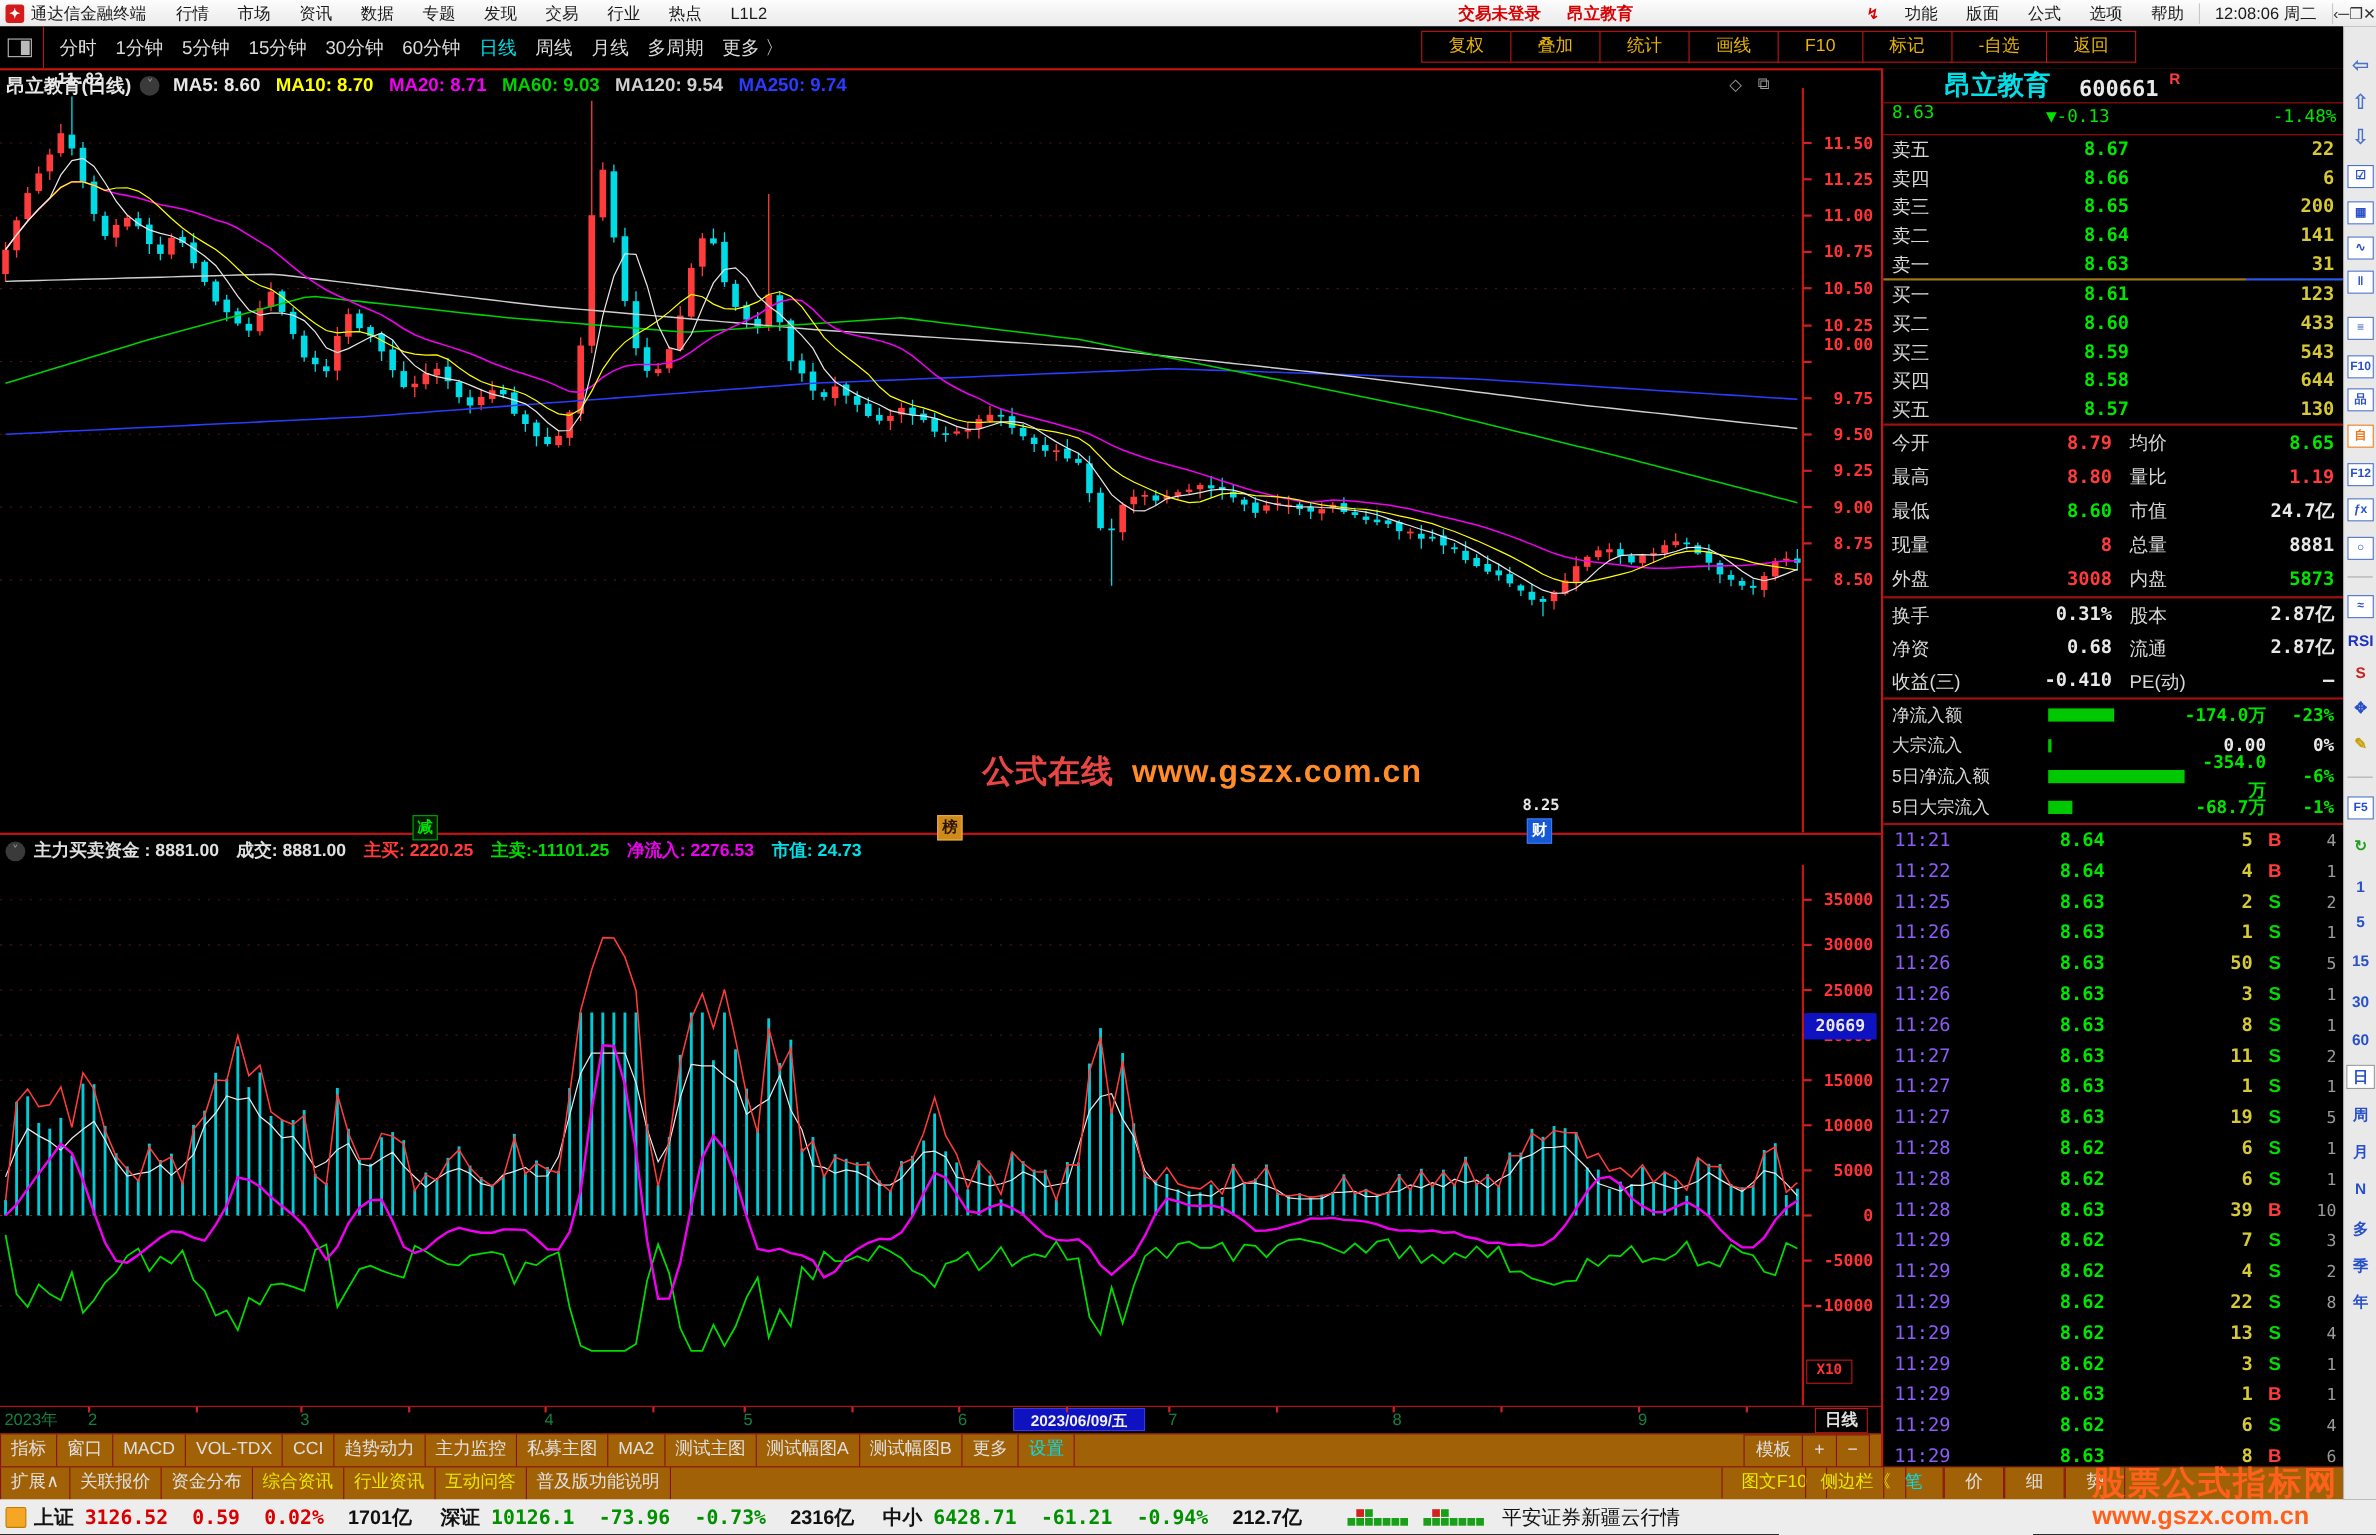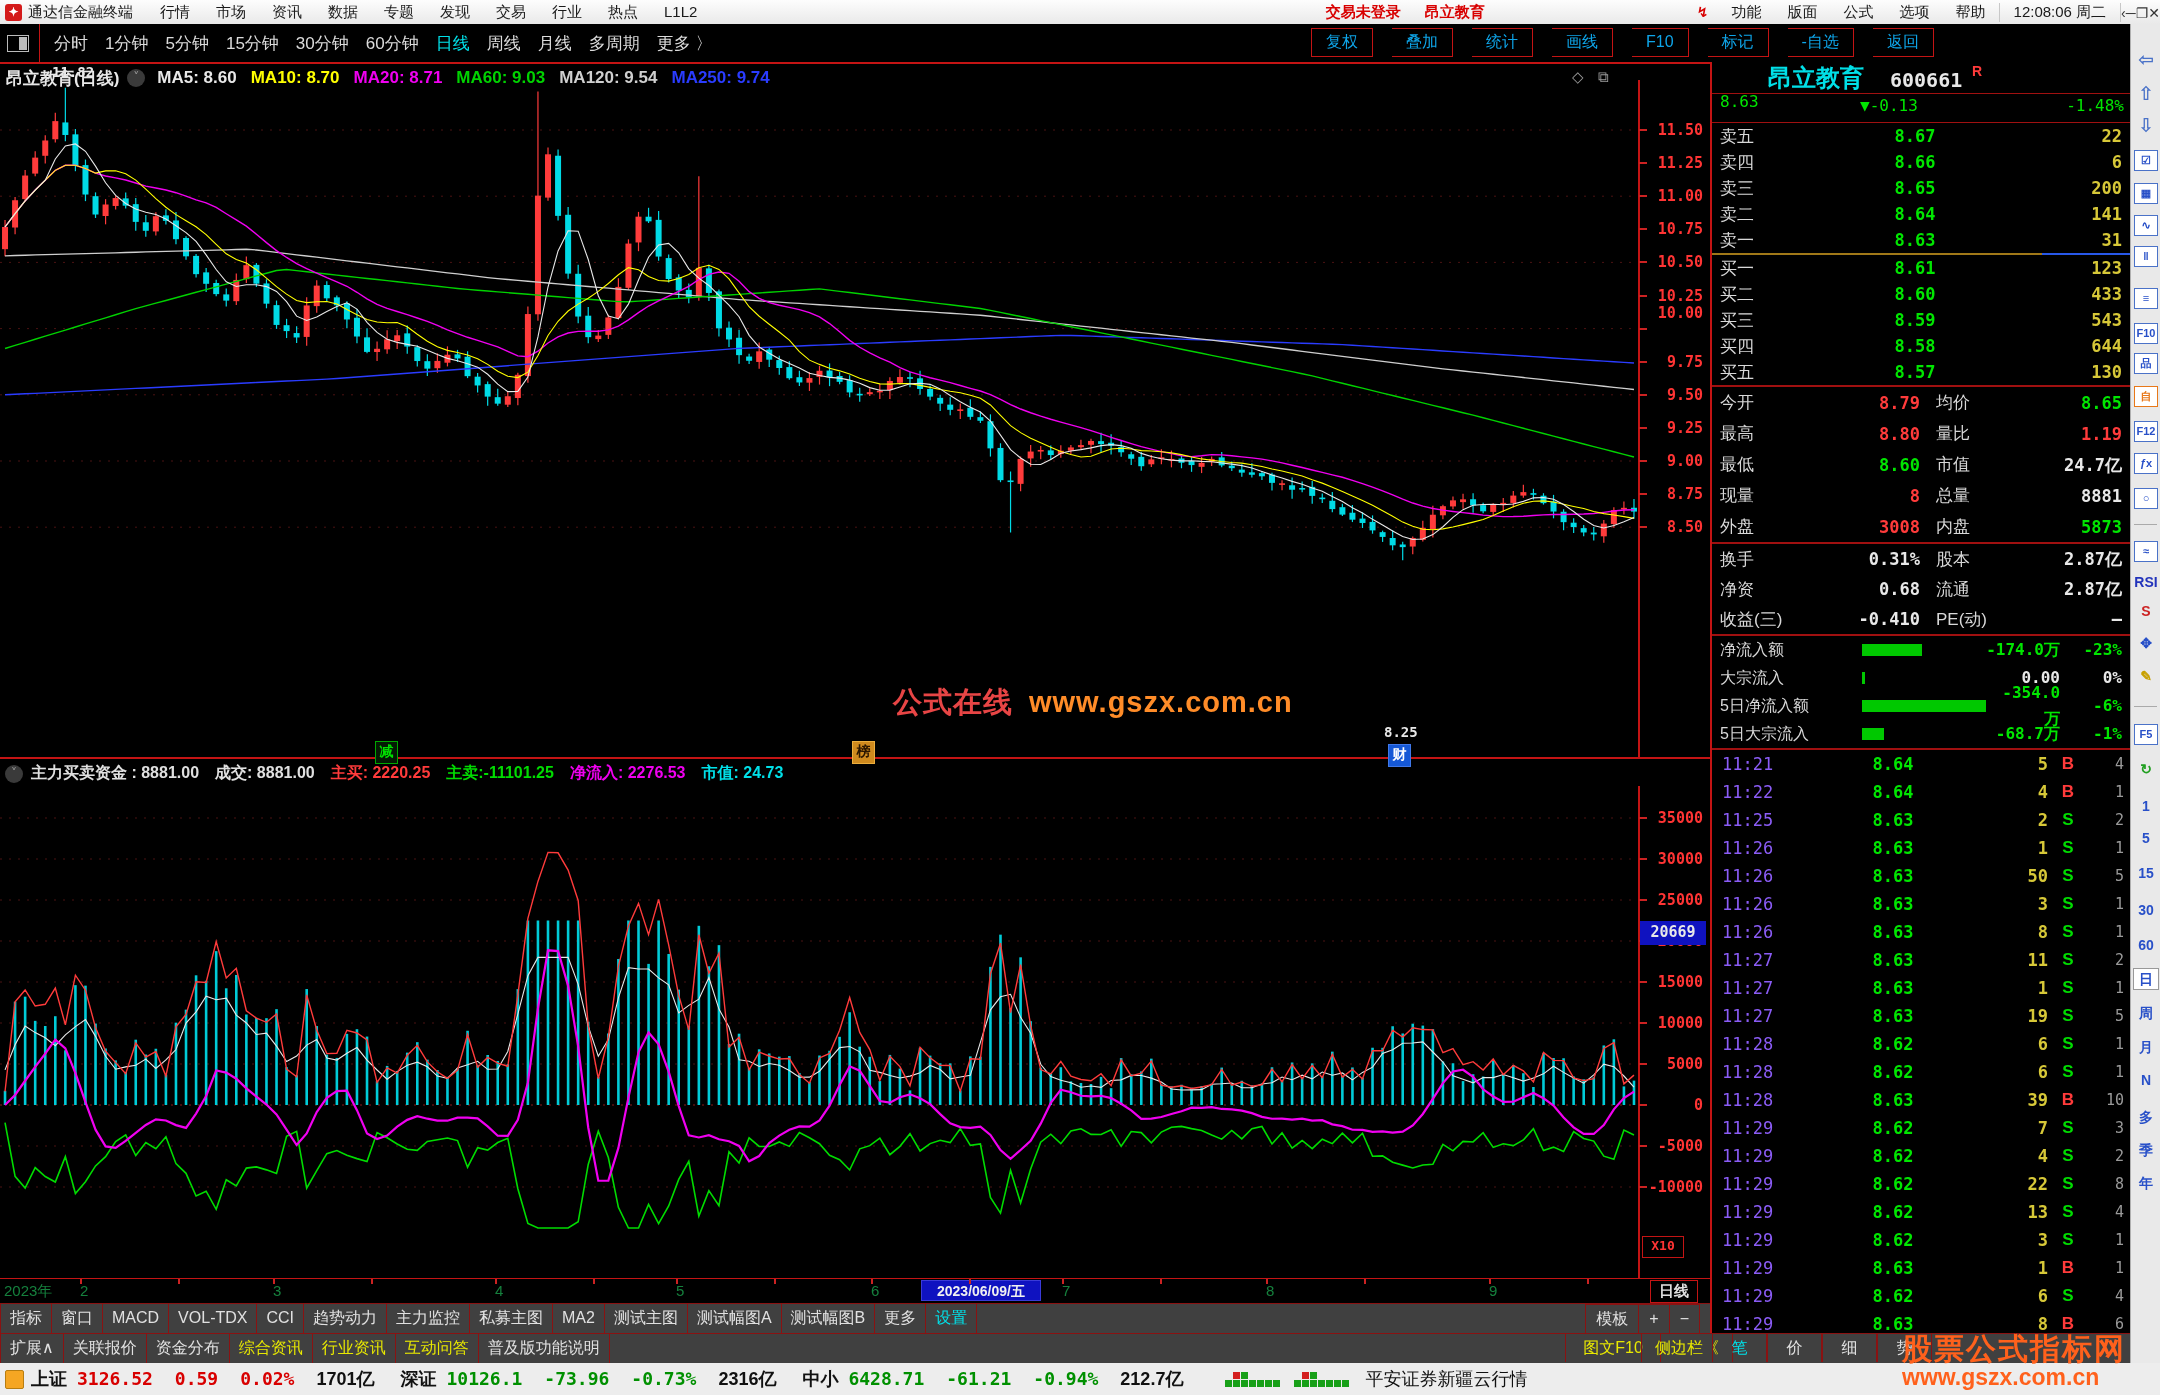--- a/index.html
+++ b/index.html
@@ -17,21 +17,21 @@
   .wctl{width:30px;text-align:center;font-size:14px;color:#333;}
   
   #periodbar{position:absolute;left:0;top:24px;width:2130px;height:38px;background:#000;
              border-bottom:2px solid #c41414;display:flex;align-items:center;font-size:17px;color:#dcdcdc;}
   #pane-ico{width:20px;height:15px;border:1px solid #bbb;margin:0 10px 0 7px;position:relative;}
   #pane-ico i{position:absolute;right:1px;top:1px;bottom:1px;width:8px;background:#bbb;}
   #period-list{display:flex;align-items:center;border-left:1px solid #c41414;padding-left:10px;height:100%;}
   .p-item{margin-right:9px;padding:0 4px;}
   .p-item.active{color:#00e0e8;}
   #period-actions{position:absolute;left:1292px;top:4px;display:flex;}
-  .p-act{border:1px solid #c41414;border-left-width:0;padding:0 14px;height:27px;line-height:26px;font-size:16px;color:#0ea5e9;margin-left:19px;}
+  .p-act{border:1px solid #c41414;border-left-width:0;padding:0 24px;height:27px;line-height:26px;font-size:16px;color:#eab308;}
   .p-act:first-child{border-left-width:1px;}
   
   #chart-header{position:absolute;left:0;top:63px;width:1639px;height:30px;display:flex;align-items:center;
                 font-size:17px;color:#e8e8e8;}
   #ch-title{font-weight:700;margin:0 8px 0 6px;}
   .drop-ico{width:18px;height:18px;border-radius:50%;background:#3a3a3a;color:#9a9a9a;text-align:center;
             font:12px/17px "DejaVu Sans",sans-serif;margin-right:12px;}
   .ma-lab{margin-right:14px;font-weight:700;}
   .corner-ico{position:absolute;top:5px;color:#9a9a9a;font-size:15px;}
   
@@ -58,21 +58,21 @@
        text-align:center;font:700 13px/18px "DejaVu Sans Mono",monospace;}
   
   #timeaxis{position:absolute;left:0;top:1278px;width:1710px;height:25px;background:#000;border-top:1px solid #c41414;}
   .tx-lab{position:absolute;top:3px;color:#15803d;font:15px/18px "Liberation Sans",sans-serif;}
   .tx-tick{position:absolute;top:0;width:2px;height:5px;background:#cc2222;}
   #tx-sel{position:absolute;top:1px;height:21px;background:#0f12c0;color:#f0f0f0;text-align:center;
           font:700 14px/20px "Liberation Sans",sans-serif;border:1px solid #3a3ad8;box-sizing:border-box;}
   #tx-period{position:absolute;left:1650px;top:1px;width:46px;height:21px;border:1px solid #c41414;color:#e0e0e0;
              text-align:center;font:700 15px/19px "Liberation Sans",sans-serif;}
   
-  .tabrow{position:absolute;left:0;height:30px;background:#404040;border-top:1px solid #8a1212;border-bottom:1px solid #8a1212;
+  .tabrow{position:absolute;left:0;height:30px;background:#a16207;border-top:1px solid #8a1212;border-bottom:1px solid #8a1212;
           display:flex;align-items:stretch;font-size:16px;color:#e0e0e0;}
   #tabrow1{top:1303px;width:1710px;}
   #tabrow2{top:1333px;width:2130px;}
   .tab{border-right:1px solid #8a1212;padding:0 9px;line-height:28px;white-space:nowrap;}
   .tab:first-child{border-left:1px solid #8a1212;}
   .tab.cyan{color:#00e0e8;}
   .tab.yel{color:#e8e800;}
   .tr-right{position:absolute;top:0;height:100%;display:flex;}
   .tr-cell{border:1px solid #8a1212;border-left-width:0;padding:0 10px;line-height:28px;}
   .tr-cell:first-child{border-left-width:1px;}

